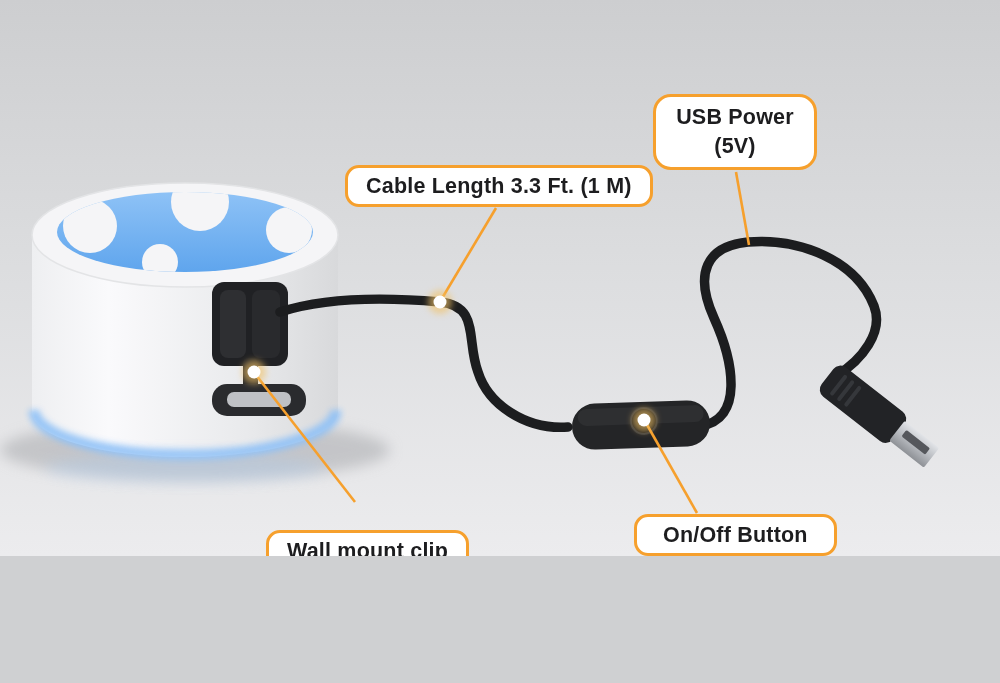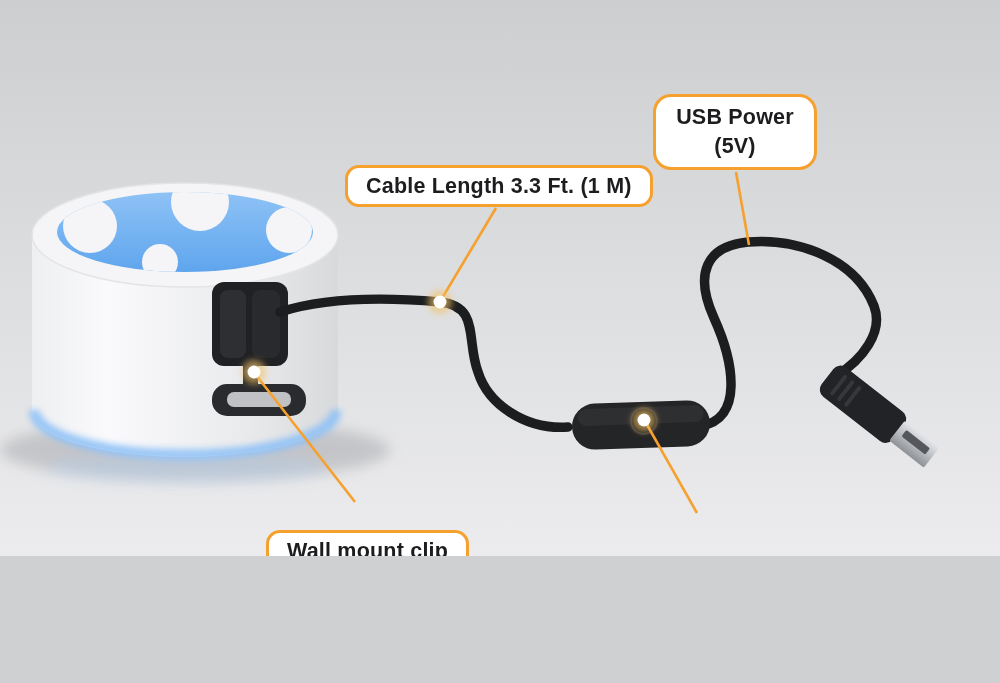--- a/index.html
+++ b/index.html
@@ -144,14 +144,17 @@
   </div>
 
   <div class="callout" style="left:345px; top:165px;">
     <span class="lbl">Cable Length 3.3 Ft. (1 M)</span>
   </div>
 
   <div class="callout" style="left:266px; top:530px;">
     <span class="lbl">Wall mount clip</span>
   </div>
 
+  <div class="callout" style="left:634px; top:514px; padding:0 26px;">
+    <span class="lbl">On/Off Button</span>
+  </div>
 
 </div>
 
 </body></html>

